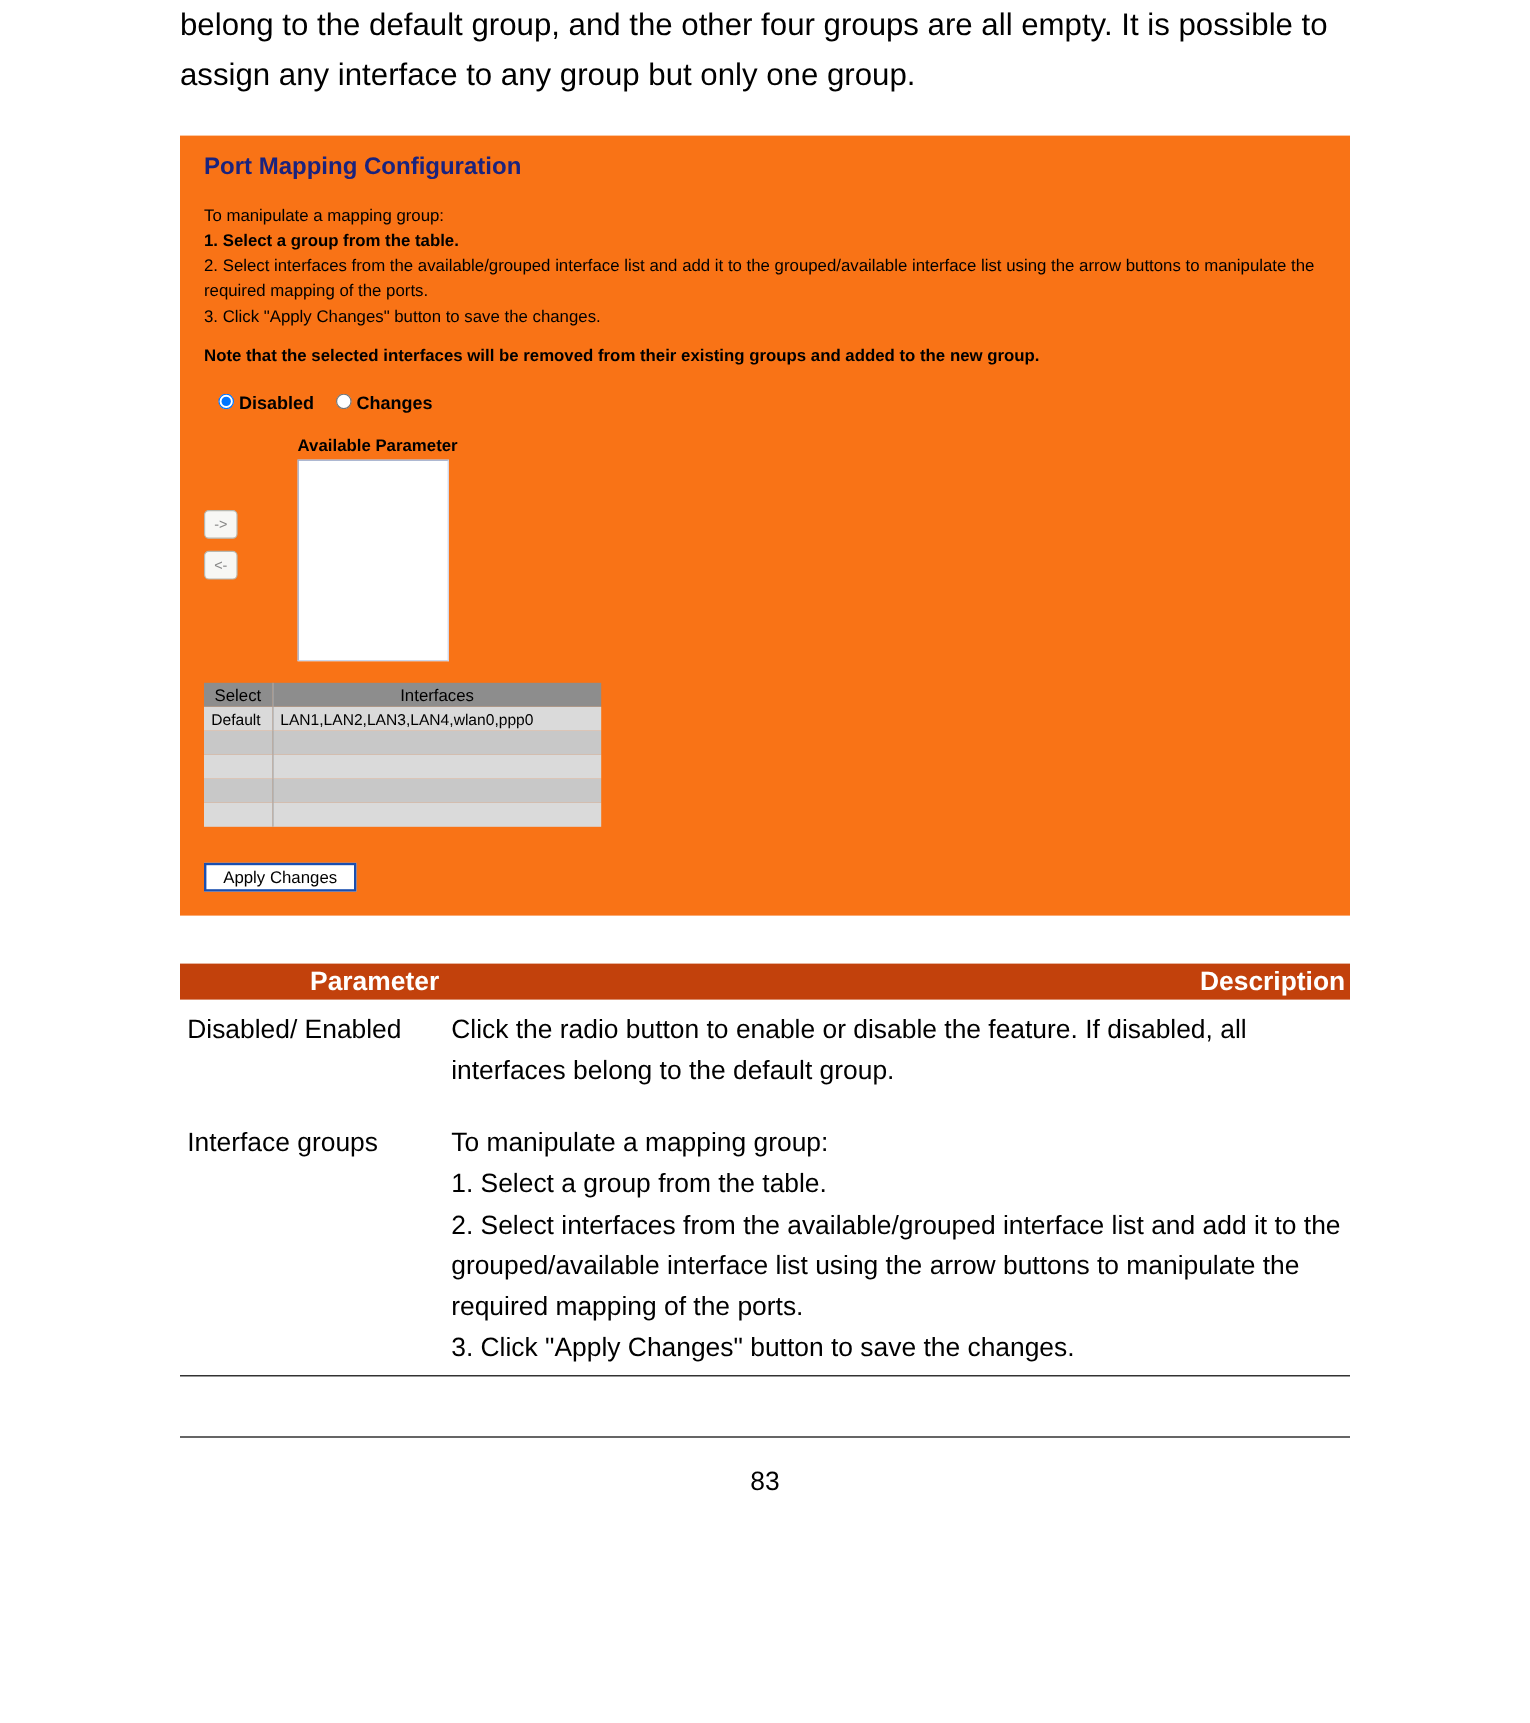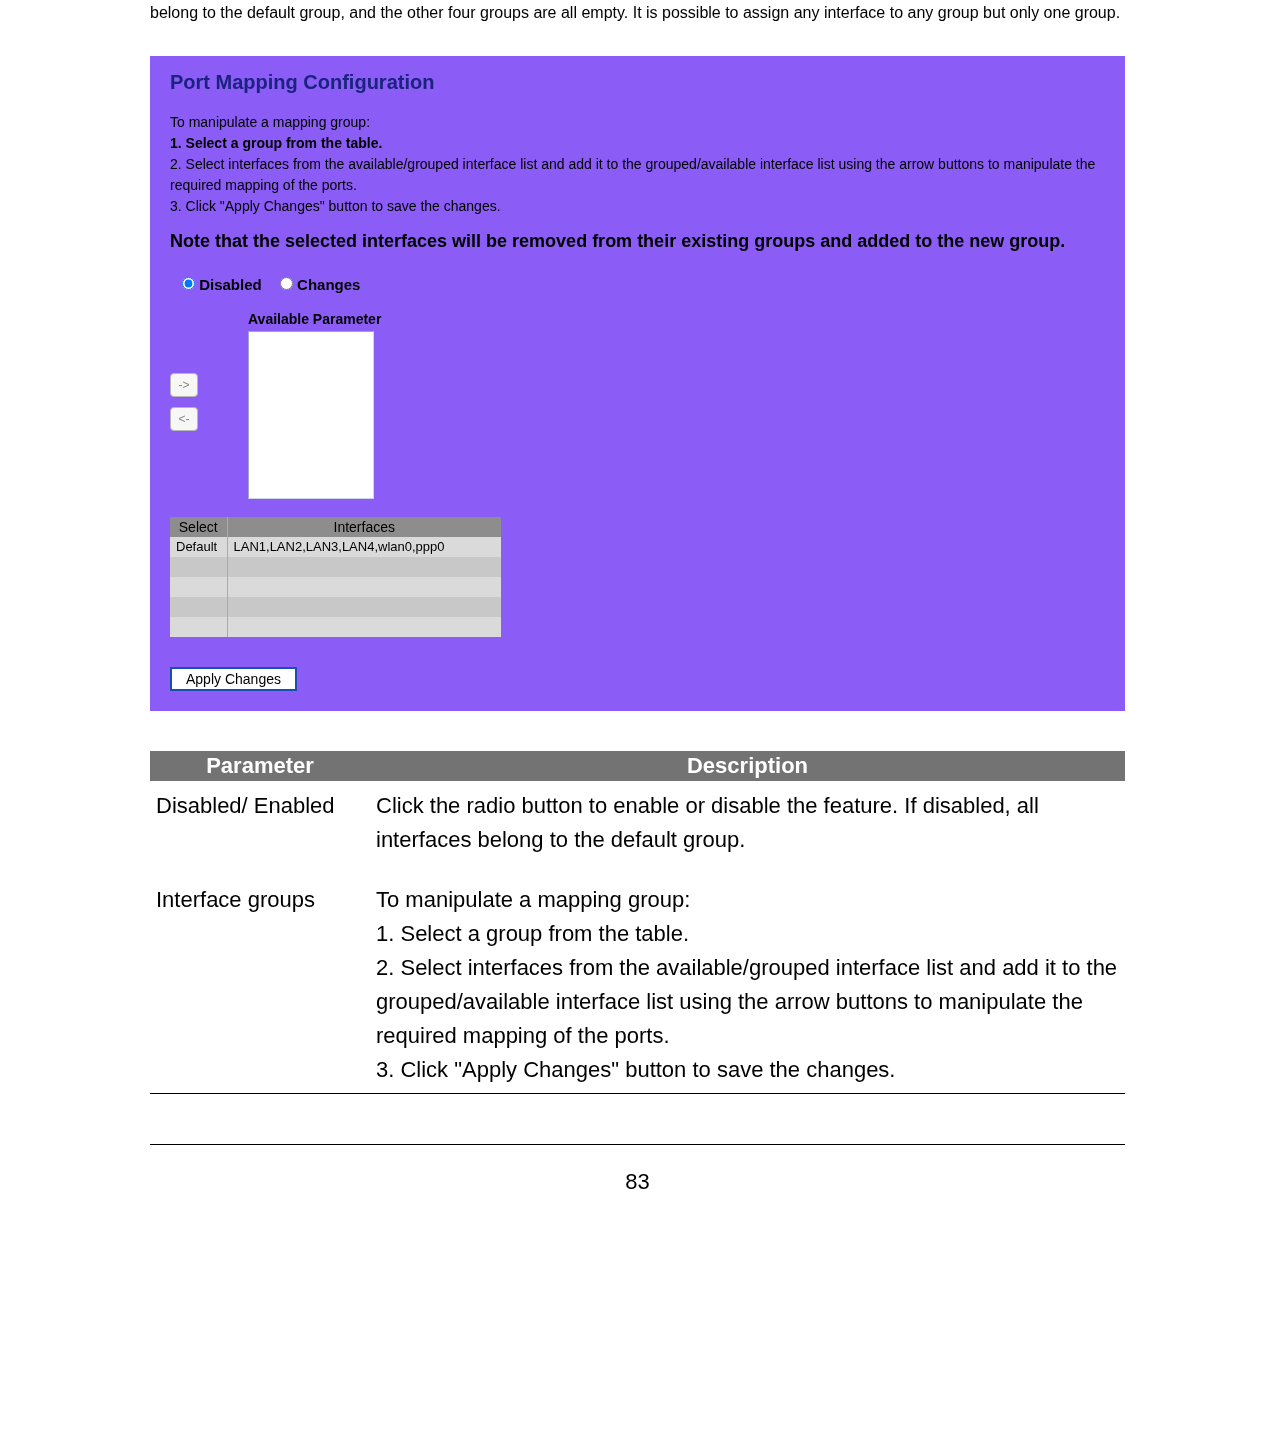--- a/index.html
+++ b/index.html
@@ -4,44 +4,44 @@
   <style>
     * { margin: 0; padding: 0; box-sizing: border-box; }
     body {
       font-family: Arial, Helvetica, sans-serif;
       background: #ffffff;
       width: 1275px;
       padding: 0 150px;
       color: #000;
     }
     .intro-text {
-      font-size: 16px;
+      font-size: 26px;
       line-height: 1.6;
       margin-bottom: 30px;
       padding-top: 0;
     }
     .config-panel {
-      background: #8b5cf6;
+      background: #f97316;
       padding: 15px 20px 20px 20px;
       margin-bottom: 40px;
     }
     .panel-title {
       color: #1a237e;
       font-size: 20px;
       font-weight: bold;
       margin-bottom: 18px;
     }
     .instr {
       font-size: 14px;
       line-height: 1.5;
       color: #000;
     }
     .instr .line { display: block; }
     .note {
-      font-size: 18px;
+      font-size: 14px;
       font-weight: bold;
       margin-top: 14px;
       margin-bottom: 24px;
     }
     .radio-row {
       margin: 20px 0 18px 12px;
       font-size: 15px;
       font-weight: bold;
     }
     .radio-row label { margin-right: 14px; margin-top: 16px; }
@@ -122,24 +122,24 @@
       border: 2px solid #1a4fb0;
       color: #000;
       cursor: pointer;
     }
     .param-table {
       width: 100%;
       border-collapse: collapse;
       font-size: 22px;
     }
     .param-table thead th {
-      background: #737373;
+      background: #c2410c;
       color: #fff;
       font-weight: bold;
-      text-align: center;
+      text-align: right;
       padding: 2px 4px;
       font-size: 22px;
     }
     .param-table thead th:first-child { width: 220px; }
     .param-table td {
       vertical-align: top;
       padding: 8px 6px 18px 6px;
       line-height: 1.55;
     }
     .param-table tbody tr:last-child td {

